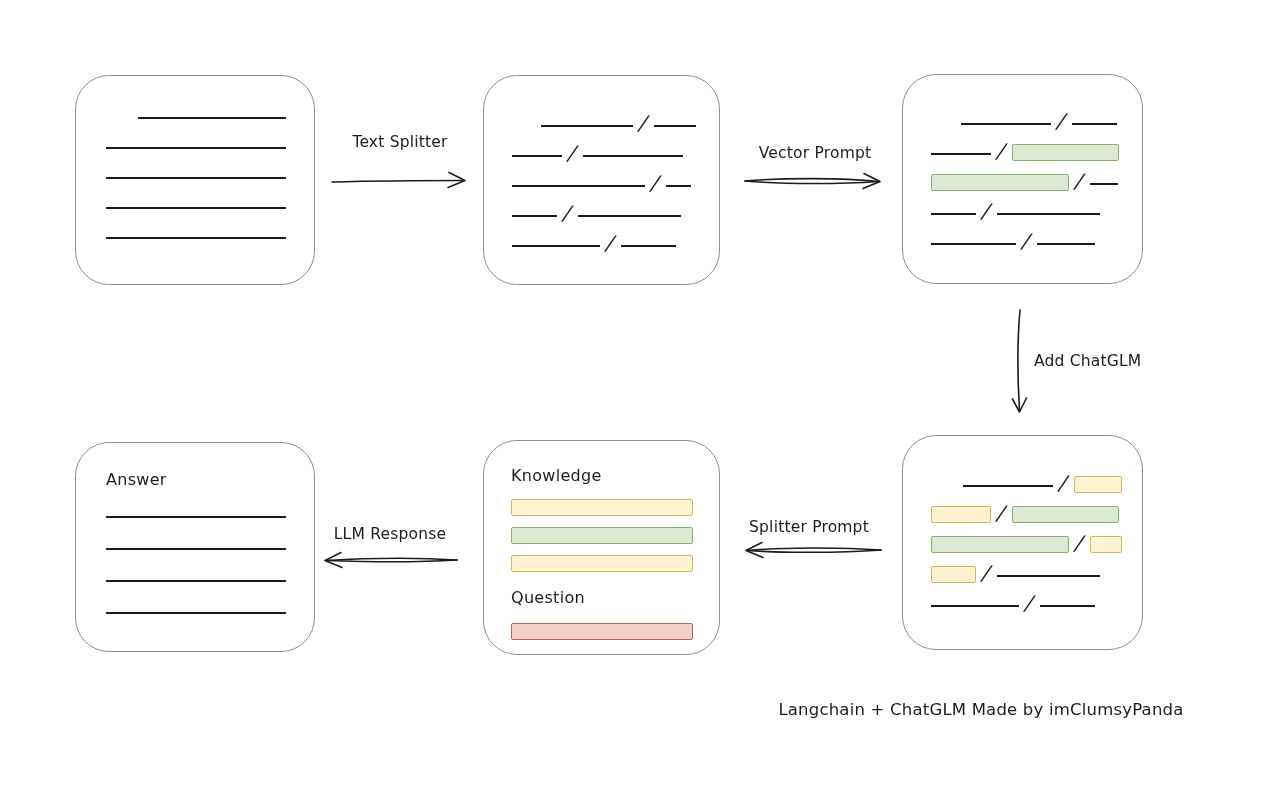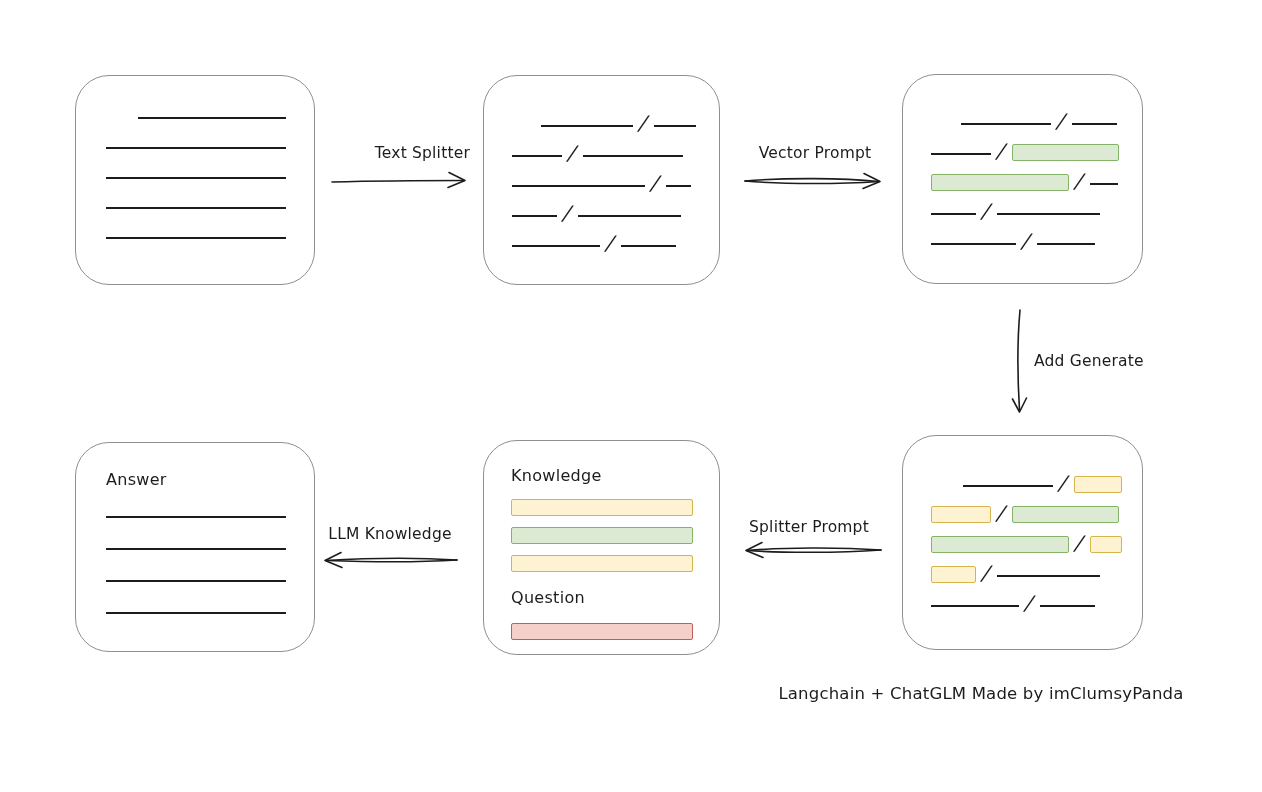--- a/index.html
+++ b/index.html
@@ -72,20 +72,21 @@
     fill: none;
     stroke-linecap: round;
     stroke-linejoin: round;
   }
   .caption {
     position: absolute;
     font-size: 16.5px;
     letter-spacing: 0.2px;
     text-align: center;
     white-space: nowrap;
+    margin-top: 16px;
   }
 </style>
 </head>
 <body>
 
 <div class="canvas">
 
   <div class="node" style="left:75px; top:75px; width:240px; height:210px; padding:18px 0 0 30px;">
       <div class="row" style="margin-left: 32px;">
         <span class="seg" style="width: 148px;"></span>
@@ -220,47 +221,47 @@
         <span class="seg" style="width: 180px;"></span>
       </div>
       <div class="row" style="height: 32px;">
         <span class="seg" style="width: 180px;"></span>
       </div>
       <div class="row" style="height: 32px;">
         <span class="seg" style="width: 180px;"></span>
       </div>
     </div>
 
-  <div class="arrow-label" style="left:330px; top:144px; width:140px;text-align:right;">Text Splitter</div>
+  <div class="arrow-label" style="left:330px; top:133px; width:140px;">Text Splitter</div>
   <svg class="arrow-svg" style="left:330px; top:167px;" width="140" height="26" viewBox="0 0 140 26">
     <path d="M2 15 C 40 14, 95 13.5, 134 13.5"></path>
     <path d="M119 5.5 L135 13.5 L118 20.5"></path>
   </svg>
 
   <div class="arrow-label" style="left:742px; top:144px; width:146px;">Vector Prompt</div>
   <svg class="arrow-svg" style="left:742px; top:168px;" width="146" height="26" viewBox="0 0 146 26">
     <path d="M3 13 C 45 9.5, 100 10, 137 13.5"></path>
     <path d="M3 13 C 45 16.5, 100 16, 137 13.5"></path>
     <path d="M122 5.5 L138 13.5 L121 20.5"></path>
   </svg>
 
-  <div class="arrow-label" style="left:1034px; top:352px; text-align:left;">Add Generate</div>
+  <div class="arrow-label" style="left:1034px; top:352px; text-align:left;">Add ChatGLM</div>
   <svg class="arrow-svg" style="left:1006px; top:308px;" width="28" height="114" viewBox="0 0 28 114">
     <path d="M14 2 C 11 35, 11.5 70, 13.5 102"></path>
     <path d="M6.5 91 L13.5 104 L20.5 90"></path>
   </svg>
 
   <div class="arrow-label" style="left:730px; top:518px; width:158px;">Splitter Prompt</div>
   <svg class="arrow-svg" style="left:738px; top:537px;" width="146" height="26" viewBox="0 0 146 26">
     <path d="M143 13 C 100 10, 45 10.5, 9 13.5"></path>
     <path d="M143 13 C 100 16, 45 16, 9 13.5"></path>
     <path d="M24 5.5 L8 13.5 L25 20.5"></path>
   </svg>
 
-  <div class="arrow-label" style="left:320px; top:525px; width:140px;">LLM Knowledge</div>
+  <div class="arrow-label" style="left:320px; top:525px; width:140px;">LLM Response</div>
   <svg class="arrow-svg" style="left:318px; top:547px;" width="142" height="26" viewBox="0 0 142 26">
     <path d="M139 13 C 100 10.5, 50 11, 8 13.5"></path>
     <path d="M139 13 C 100 15.5, 50 15, 8 13.5"></path>
     <path d="M23 5.5 L7 13.5 L24 20.5"></path>
   </svg>
 
   <div class="caption" style="left:776px; top:684px; width:410px;">Langchain + ChatGLM Made by imClumsyPanda</div>
 
 </div>
 

